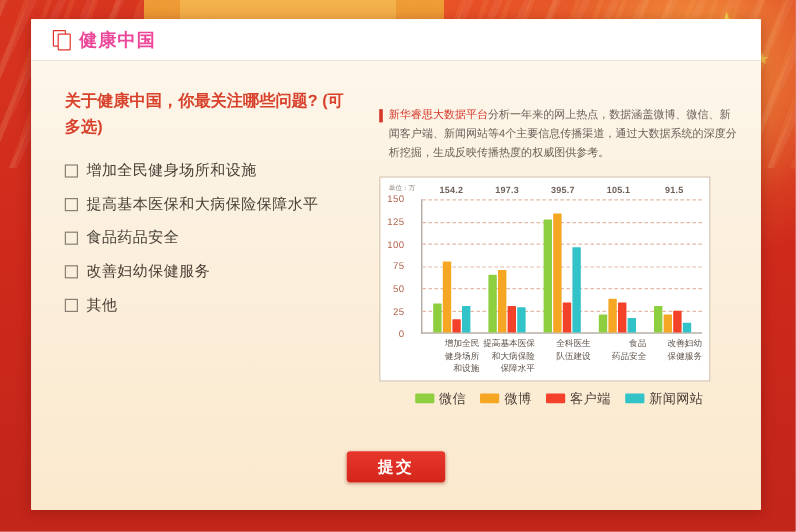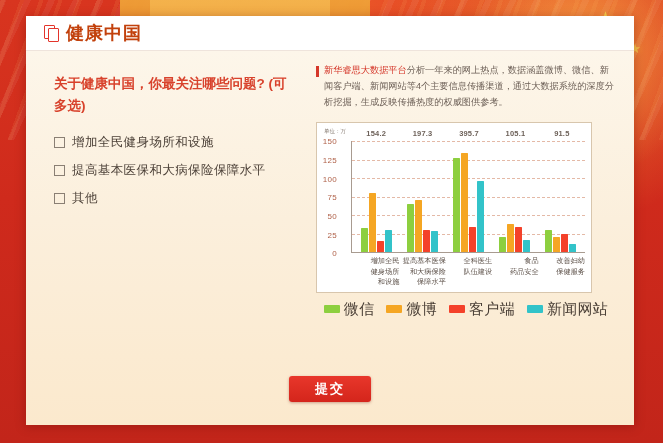--- a/index.html
+++ b/index.html
@@ -102,41 +102,41 @@
   }
   #brand-icon .sheet-front {
     position: absolute;
     left: 4px; top: 3px;
     width: 9px; height: 12px;
     border: 1.3px solid #e3342b;
     border-radius: 1px;
     background: #fff;
   }
   #brand-title {
-    color: #c2410c;
-    font-size: 18px;
+    color: #ec4899;
+    font-size: 15px;
     font-weight: bold;
     letter-spacing: 1px;
   }
 
   
   #card-body {
     position: relative;
     height: 374px;
     background: linear-gradient(180deg, #fdf6ea 0%, #fbefdc 45%, #fbe9cd 100%);
     display: flex;
   }
   #left-col {
     width: 288px;
     padding: 22px 0 0 28px;
     box-sizing: border-box;
   }
   #right-col {
     flex: 1;
-    padding: 12px 18px 0 6px;
+    padding: 37px 18px 0 6px;
     box-sizing: border-box;
   }
 
   
   #question-title {
     color: #d8422c;
     font-size: 13.5px;
     font-weight: bold;
     line-height: 1.65;
     width: 245px;
@@ -287,21 +287,21 @@
     display: flex;
     align-items: center;
     gap: 4px;
   }
   .legend-swatch {
     width: 16px;
     height: 8px;
     border-radius: 1px;
   }
   .legend-label {
-    font-size: 15px;
+    font-size: 11px;
     color: #4a3f36;
     letter-spacing: 0.3px;
   }
 
   
   #submit-wrap {
     position: absolute;
     left: 0;
     right: 0;
     bottom: 22px;
@@ -350,20 +350,28 @@
     <div id="left-col">
       <div id="question-title">关于健康中国，你最关注哪些问题? (可多选)</div>
       <div id="options-list">
           <div class="option-row">
             <span class="option-box"></span>
             <span class="option-label">增加全民健身场所和设施</span>
           </div>
           <div class="option-row">
             <span class="option-box"></span>
             <span class="option-label">提高基本医保和大病保险保障水平</span>
+          </div>
+          <div class="option-row">
+            <span class="option-box"></span>
+            <span class="option-label">食品药品安全</span>
+          </div>
+          <div class="option-row">
+            <span class="option-box"></span>
+            <span class="option-label">改善妇幼保健服务</span>
           </div>
           <div class="option-row">
             <span class="option-box"></span>
             <span class="option-label">其他</span>
           </div>
         </div>
     </div>
 
     <div id="right-col">
       <div id="desc-block">

